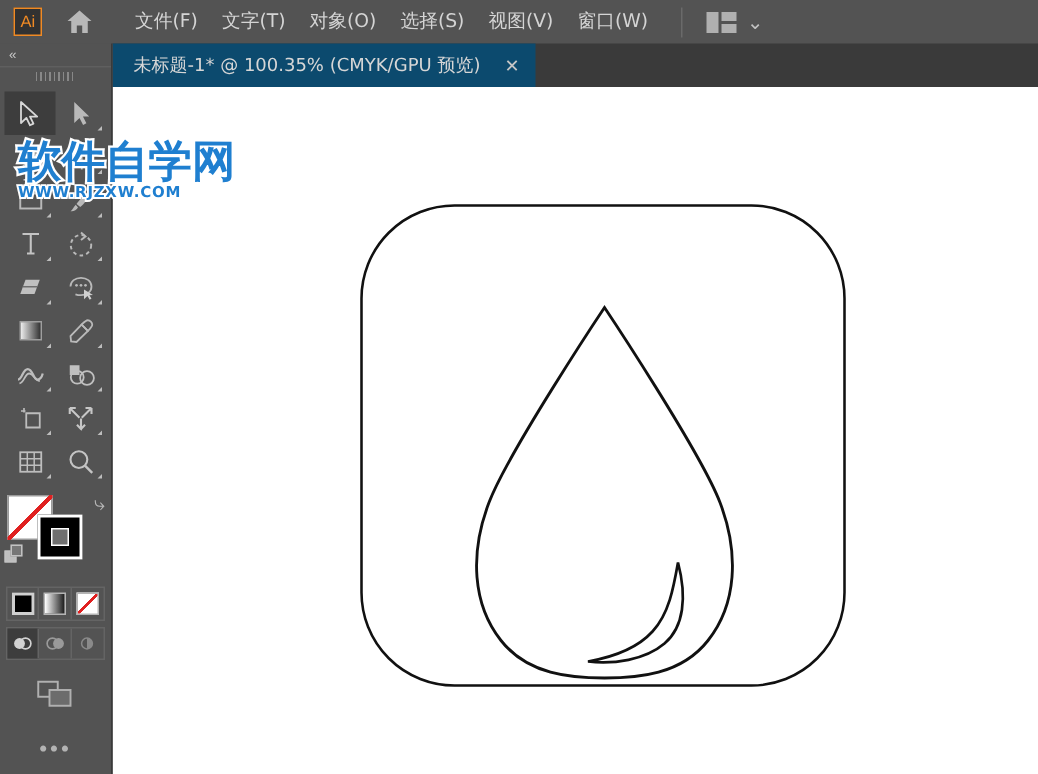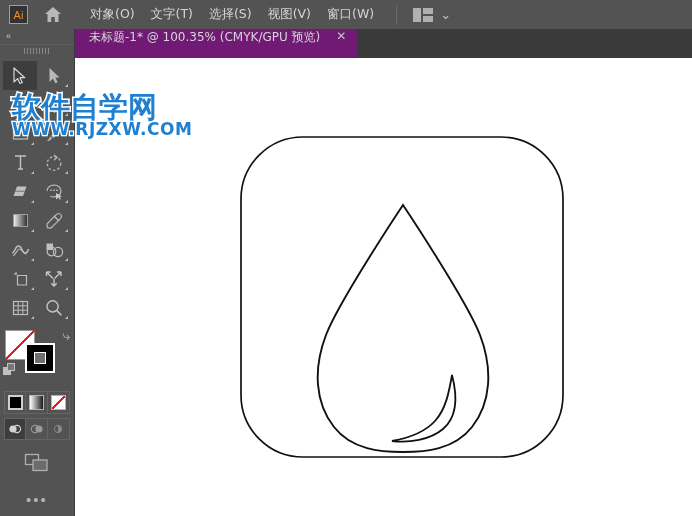--- a/index.html
+++ b/index.html
@@ -222,22 +222,22 @@
 
   
   .tabbar {
     position: absolute; left: 75px; top: 29px;
     width: 617px; height: 29px;
     background: #3a3a3a;
   }
   .doc-tab {
     position: absolute; left: 0; top: 0;
     height: 29px;
-    background: #701a75;
-    display: flex; 
+    background: #0c4a6e;
+    display: flex; align-items: center;
     padding: 0 11px 0 14px;
     box-sizing: border-box;
   }
   .doc-tab-label {
     color: #d6d6d6; font-size: 12px;
     font-family: "DejaVu Sans", sans-serif;
     white-space: nowrap;
   }
   .doc-tab-close {
     color: #c6c6c6; font-size: 12px;
@@ -265,21 +265,21 @@
     font-size: 29px; font-weight: bold;
     color: #1f7fd0;
     -webkit-text-stroke: 3px #ffffff;
     paint-order: stroke fill;
     letter-spacing: 0px;
     line-height: 30px;
     white-space: nowrap;
   }
   .wm-url {
     font-family: "DejaVu Sans", sans-serif;
-    font-size: 17px; font-weight: bold;
+    font-size: 10px; font-weight: bold;
     color: #1f7fd0;
     -webkit-text-stroke: 2.5px #ffffff;
     paint-order: stroke fill;
     letter-spacing: 0.5px;
     line-height: 16px;
     margin-top: -1px;
     white-space: nowrap;
   }
 </style>
 </head>
@@ -288,22 +288,23 @@
 <div id="app">
 
   <div class="menubar">
     <div class="ai-logo">Ai</div>
     <div class="home-btn">
       <svg width="18" height="17" viewBox="0 0 18 17">
         <path d="M9 1 L17 8 L14.5 8 L14.5 16 L10.8 16 L10.8 11 L7.2 11 L7.2 16 L3.5 16 L3.5 8 L1 8 Z" fill="#b8b8b8"></path>
       </svg>
     </div>
     <div class="menu-items">
+      <div class="menu-item">文件(F)</div>
+      <div class="menu-item">文字(T)</div>
       <div class="menu-item">对象(O)</div>
-      <div class="menu-item">文字(T)</div>
       <div class="menu-item">选择(S)</div>
       <div class="menu-item">视图(V)</div>
       <div class="menu-item">窗口(W)</div>
     </div>
     <div class="menu-sep"></div>
     <div class="ws-switch">
       <span class="ws-icon">
         <i class="l"></i>
           <i class="t"></i>
           <i class="b"></i>

